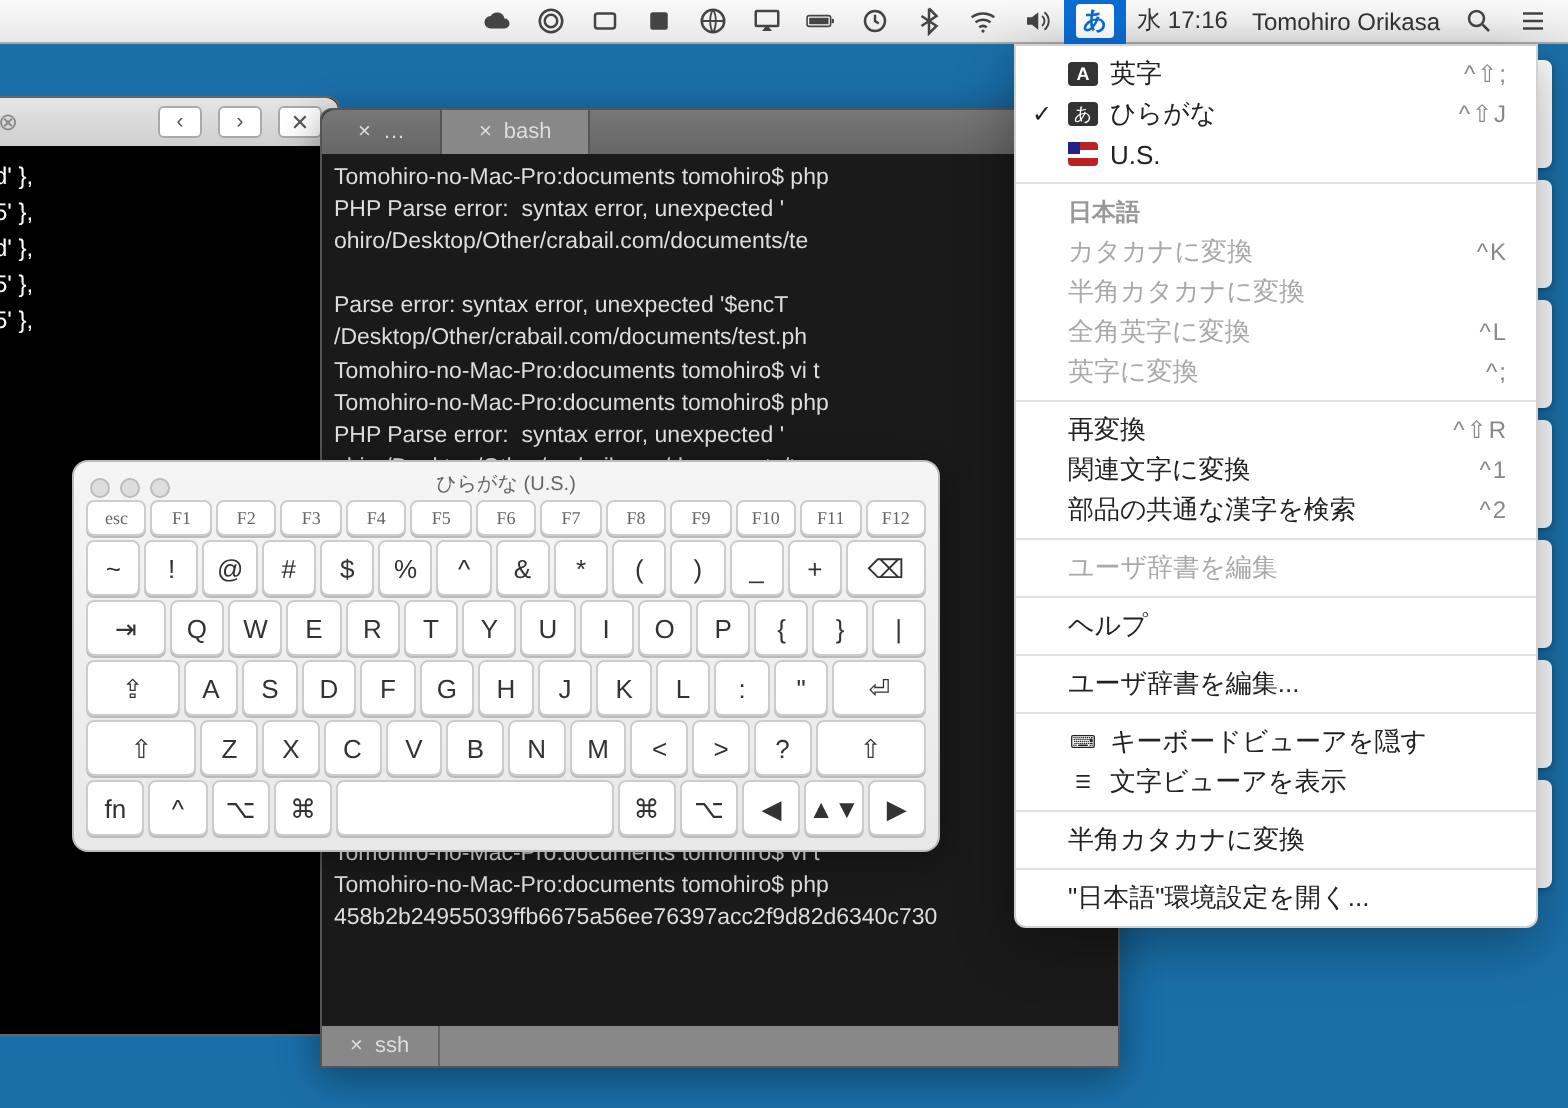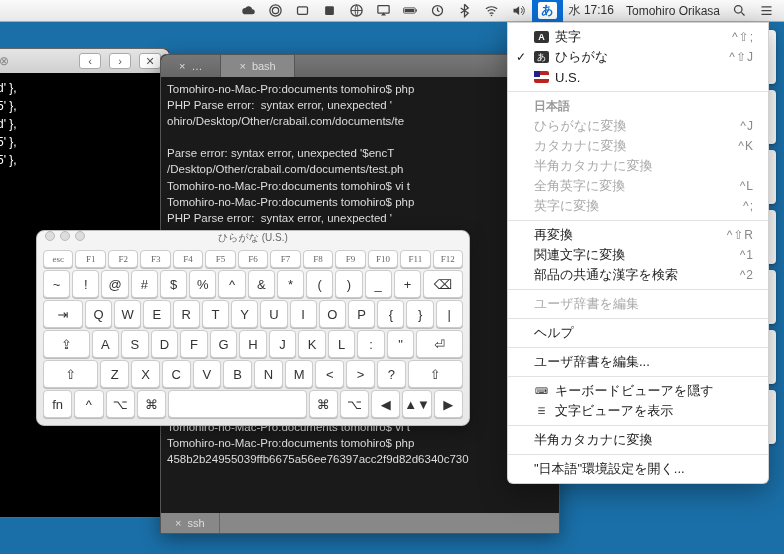--- a/index.html
+++ b/index.html
@@ -16,21 +16,21 @@
 .term1 .body { padding:6px; line-height:1.5; }
 .term1 .body div { white-space:pre; }
 .term2 { position:absolute; left:160px; top:54px; width:400px; height:480px; background:#1a1a1a; color:#ddd; font-family:Menlo,monospace; font-size:11.5px; border:1px solid #555; border-radius:6px 6px 0 0; box-shadow:0 5px 20px rgba(0,0,0,.4); }
 .term2 .tabbar { height:22px; background:linear-gradient(#777,#666); display:flex; border-radius:6px 6px 0 0; font-size:11px; color:#ddd; }
 .term2 .tab { padding:3px 18px; border-right:1px solid #555; display:flex; align-items:center; gap:6px; }
 .term2 .tab.active { background:#888; }
 .term2 .body { padding:4px 6px; line-height:1.4; white-space:pre-wrap; word-break:break-all; }
 .term2 .bottombar { position:absolute; bottom:0; left:0; right:0; height:20px; background:#888; display:flex; font-size:11px; }
 .term2 .bottombar .tab { padding:2px 14px; border-right:1px solid #666; }
 .kbviewer { position:absolute; left:36px; top:230px; width:434px; background:linear-gradient(#f5f5f5,#e8e8e8); border:1px solid #bbb; border-radius:8px; box-shadow:0 4px 16px rgba(0,0,0,.35); padding-bottom:6px; }
-.kbviewer .titlebar { height:18px; display:flex; align-items:flex-start; justify-content:center; font-size:10px; color:#666; position:relative; }
+.kbviewer .titlebar { height:18px; display:flex; align-items:flex-end; justify-content:center; font-size:10px; color:#666; position:relative; }
 .kbviewer .titlebar .tl { position:absolute; left:8px; display:flex; gap:5px; }
 .kbviewer .titlebar .tl span { width:10px; height:10px; border-radius:50%; background:#ddd; border:1px solid #bbb; }
 .kbrow { display:flex; gap:2px; padding:1px 6px; }
 .key { background:#fff; border:1px solid #ccc; border-radius:4px; box-shadow:0 1px 0 #bbb; display:flex; align-items:center; justify-content:center; font-size:13px; height:28px; flex:1; min-width:0; color:#333; }
 .key.fn { height:18px; font-size:9px; color:#666;font-family:Liberation Serif, serif; }
 .key.wide15 { flex:1.5; }
 .key.wide175 { flex:1.75; }
 .key.wide2 { flex:2; }
 .key.wide5 { flex:5; }
 .inputmenu { position:absolute; top:22px; left:507px; width:262px; background:#fff; border:1px solid rgba(0,0,0,.18); border-radius:0 0 6px 6px; box-shadow:0 8px 28px rgba(0,0,0,.35); padding:4px 0; font-size:13px; }
@@ -324,24 +324,20 @@
       <span>ひらがな</span>
       <span class="sc">^⇧J</span>
     </div>
   <div class="mi">
       <span class="ico us"></span>
       <span>U.S.</span>
     </div>
   <hr>
   <div class="mi header">日本語</div>
   <div class="mi disabled">
-      <span>ひらがなに変換</span>
-      <span class="sc">^J</span>
-    </div>
-  <div class="mi disabled">
       <span>カタカナに変換</span>
       <span class="sc">^K</span>
     </div>
   <div class="mi disabled">
       <span>半角カタカナに変換</span>
     </div>
   <div class="mi disabled">
       <span>全角英字に変換</span>
       <span class="sc">^L</span>
     </div>

